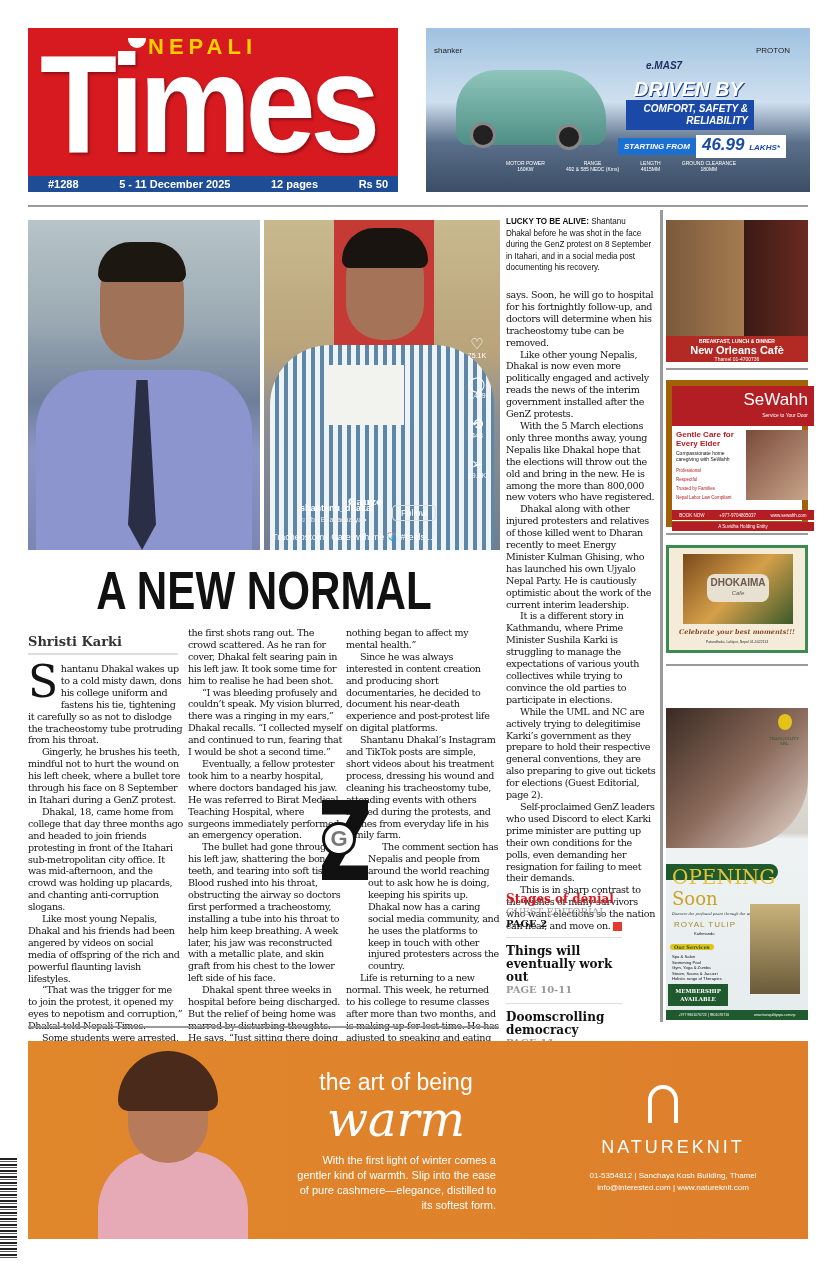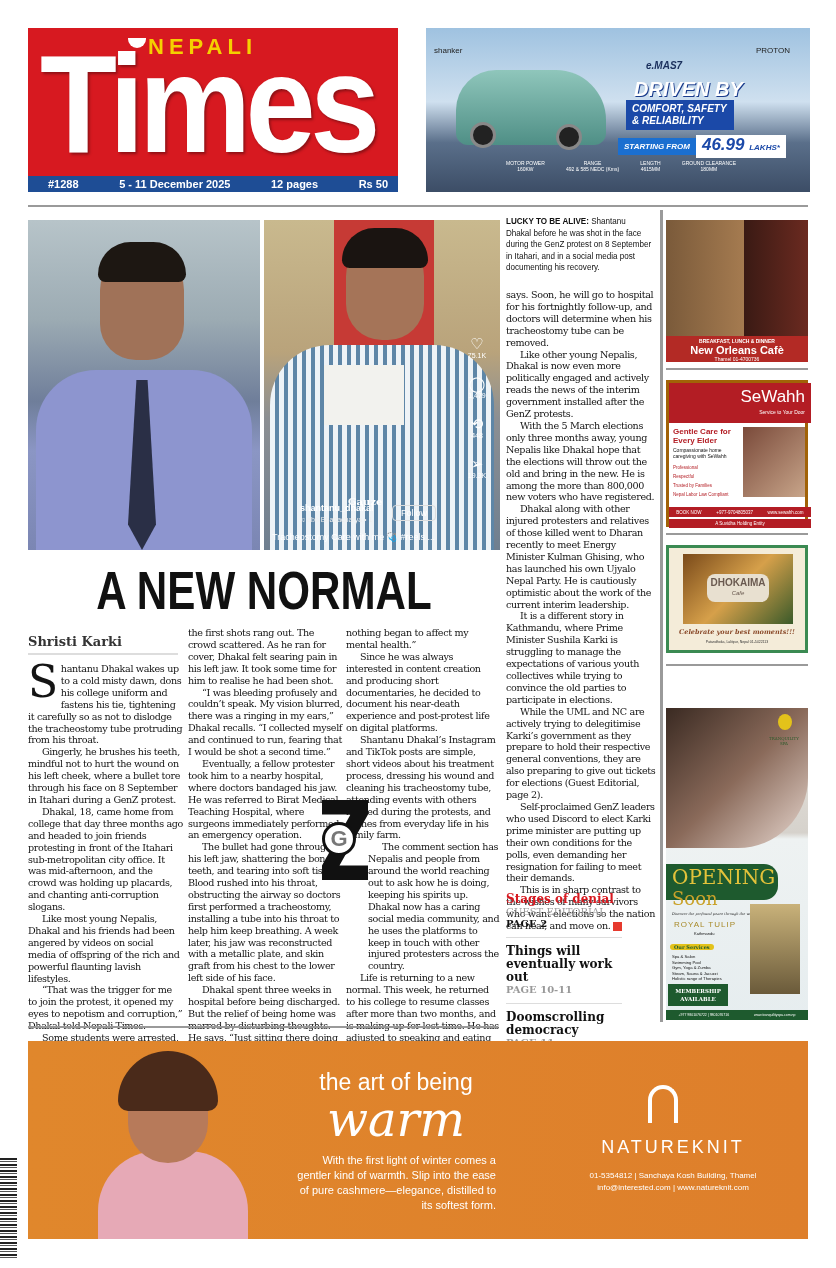--- a/index.html
+++ b/index.html
@@ -14,21 +14,21 @@
 #mast-bar{left:0;top:148px;width:370px;height:16px;background:#1e4d95;color:#fff;font-family:"Liberation Sans",sans-serif;font-weight:bold;font-size:11px;display:flex;justify-content:space-between;align-items:center;padding:0 10px 0 20px}
 
 #ad-car{left:426px;top:28px;width:384px;height:164px;background:linear-gradient(180deg,#9fc2e0 0%,#cfe0ef 45%,#5a6f8a 70%,#3c4d66 100%)}
 #ad-car .car{left:30px;top:42px;width:150px;height:75px;border-radius:40px 50px 12px 12px;background:linear-gradient(180deg,#8fc6bb,#4f8f86)}
 #ad-car .wheel{width:26px;height:26px;border-radius:50%;background:#222;border:3px solid #888}
 .ad-txt{font-family:"Liberation Sans",sans-serif;color:#fff}
 #car-brand{left:8px;top:18px;font-size:8px;color:#222}
 #car-model{left:330px;top:18px;font-size:8px;color:#222}
 #car-title{left:220px;top:32px;font-size:10px;font-style:italic;font-weight:bold;color:#1a2f5c}
 #car-h1{left:208px;top:50px;font-size:20px;font-style:italic;font-weight:bold;color:#fff;text-shadow:1px 1px 0 #1a3c8c}
-#car-h2{left:200px;top:72px;width:108px;font-size:10px;font-weight:bold;font-style:italic;background:#1b49a8;padding:3px 6px;text-align:left;line-height:12px}
+#car-h2{left:200px;top:72px;width:128px;font-size:10px;font-weight:bold;font-style:italic;background:#1b49a8;padding:3px 6px;text-align:right;line-height:12px}
 #car-price{left:192px;top:108px;height:20px;display:flex;align-items:center}
 #car-price .lbl{background:#1b6fd0;color:#fff;font-size:8px;font-weight:bold;font-style:italic;padding:4px 6px}
 #car-price .val{background:#fff;color:#1b49a8;font-size:17px;font-weight:bold;font-style:italic;padding:0 6px;line-height:20px}
 #car-specs{left:80px;top:132px;width:230px;display:flex;justify-content:space-between;font-size:5px;color:#fff;text-align:center}
 
 .hr{height:2px;background:#9a9a9a}
 
 #photo1{left:28px;top:220px;width:232px;height:330px;background:linear-gradient(180deg,#b7c4c9 0%,#9cabb3 30%,#6f7e9a 55%,#8b96c4 70%,#7b86b3 100%)}
 #photo1 .head{left:72px;top:30px;width:84px;height:110px;border-radius:40px 40px 36px 36px;background:#a07258}
 #photo1 .hair{left:70px;top:22px;width:88px;height:40px;border-radius:44px 44px 10px 10px;background:#1d1712}
@@ -73,21 +73,21 @@
 #inside .t{font-weight:bold;font-size:12px;line-height:13px}
 #inside .red{color:#d71920}
 #inside .sub{font-size:10px;color:#999;line-height:12px}
 #inside .pg{font-size:10px;font-weight:bold;line-height:12px}
 #inside .div{height:1px;background:#ddd;margin:7px 0}
 #vrule{left:660px;top:210px;width:3px;height:812px;background:#9a9a9a}
 
 .side-ad{left:666px;width:142px}
 #ad-nola{top:220px;height:142px;background:linear-gradient(90deg,#7a5a3a 0%,#a57b50 55%,#3a1a14 55%,#6b2a20 100%)}
 #ad-nola .band{left:0;top:116px;width:142px;height:26px;background:#b32a25;text-align:center;font-family:"Liberation Sans",sans-serif;color:#fff}
-#ad-sewahh{top:380px;height:147px;background:#fff;border:3px solid #a16207}
+#ad-sewahh{top:380px;height:147px;background:#fff;border:6px solid #a16207}
 #ad-sewahh .top{left:0;top:0;width:142px;height:40px;background:#b31d24}
 #ad-dhok{top:545px;height:108px;background:#f4ecd9;border:3px solid #3b8a52}
 #ad-spa{top:708px;height:312px;background:linear-gradient(180deg,#e9e6e0 0%,#d6d2cc 40%,#eef2f2 42%,#e6edef 100%)}
 #side-rule1{left:666px;top:368px;width:142px}
 #side-rule2{left:666px;top:533px;width:142px}
 #side-rule3{left:666px;top:664px;width:142px}
 
 #ad-bottom{left:28px;top:1041px;width:780px;height:198px;background:linear-gradient(90deg,#e0872c,#de7f2b)}
 #ad-woman{left:30px;top:0;width:200px;height:198px}
 #barcode{left:0;top:1158px;width:17px;height:100px;background:repeating-linear-gradient(180deg,#222 0 2px,#fff 2px 3px,#555 3px 4px,#fff 4px 6px)}
@@ -284,21 +284,21 @@
     <div style="font-size:6px;font-style:italic">Cafe</div>
   </div>
   <div class="abs" style="left:0;top:80px;width:136px;text-align:center;font-family:'DejaVu Serif',serif;font-style:italic;font-weight:bold;font-size:6.5px;color:#8a4a2a">Celebrate your best moments!!!</div>
   <div class="abs" style="left:0;top:92px;width:136px;text-align:center;font-family:'Liberation Sans',sans-serif;font-size:3.5px;color:#333">Patandhoka, Lalitpur, Nepal  01-5422113</div>
 </div>
 <div id="side-rule3" class="abs hr"></div>
 <div id="ad-spa" class="abs side-ad">
   <div class="abs" style="left:0;top:0;width:142px;height:140px;background:linear-gradient(135deg,#3a2a22,#8a6a5a 50%,#e8d8d0);border-radius:0 0 70px 0"></div>
   <div class="abs" style="left:100px;top:6px;width:36px;height:30px;font-family:'DejaVu Serif',serif;font-size:4px;color:#2a5a2a;text-align:center;padding-top:22px">TRANQUILITY SPA</div>
   <div class="abs" style="left:112px;top:6px;width:14px;height:16px;background:#e3c21a;border-radius:50%"></div>
-  <div class="abs" style="left:0;top:156px;width:112px;height:36px;background:#1e5a2e;border-radius:0 14px 14px 0;font-family:'DejaVu Serif',serif;font-size:20px;color:#e3c23a;padding-left:6px;line-height:26px">OPENING</div>
+  <div class="abs" style="left:0;top:156px;width:112px;height:16px;background:#1e5a2e;border-radius:0 14px 14px 0;font-family:'DejaVu Serif',serif;font-size:20px;color:#e3c23a;padding-left:6px;line-height:26px">OPENING</div>
   <div class="abs" style="left:6px;top:180px;font-family:'DejaVu Serif',serif;font-size:18px;color:#c9a22a">Soon</div>
   <div class="abs" style="left:6px;top:204px;width:100px;font-family:'DejaVu Serif',serif;font-size:3.5px;font-style:italic">Discover the profound peace through the wellbeing</div>
   <div class="abs" style="left:8px;top:212px;font-family:'Liberation Sans',sans-serif;font-size:8px;letter-spacing:1px;color:#a88a2a">ROYAL TULIP</div>
   <div class="abs" style="left:28px;top:223px;font-family:'Liberation Sans',sans-serif;font-size:4px">Kathmandu</div>
   <div class="abs" style="left:4px;top:236px;background:#e3c21a;border-radius:5px;padding:0 4px;font-family:'DejaVu Serif',serif;font-size:5px;color:#1e5a2e;font-weight:bold">Our Services</div>
   <div class="abs" style="left:6px;top:246px;font-family:'Liberation Sans',sans-serif;font-size:4.2px;line-height:5.5px">
     <div>Spa &amp; Salon</div>
     <div>Swimming Pool</div>
     <div>Gym, Yoga &amp; Zumba</div>
     <div>Steam, Sauna &amp; Jacuzzi</div>

